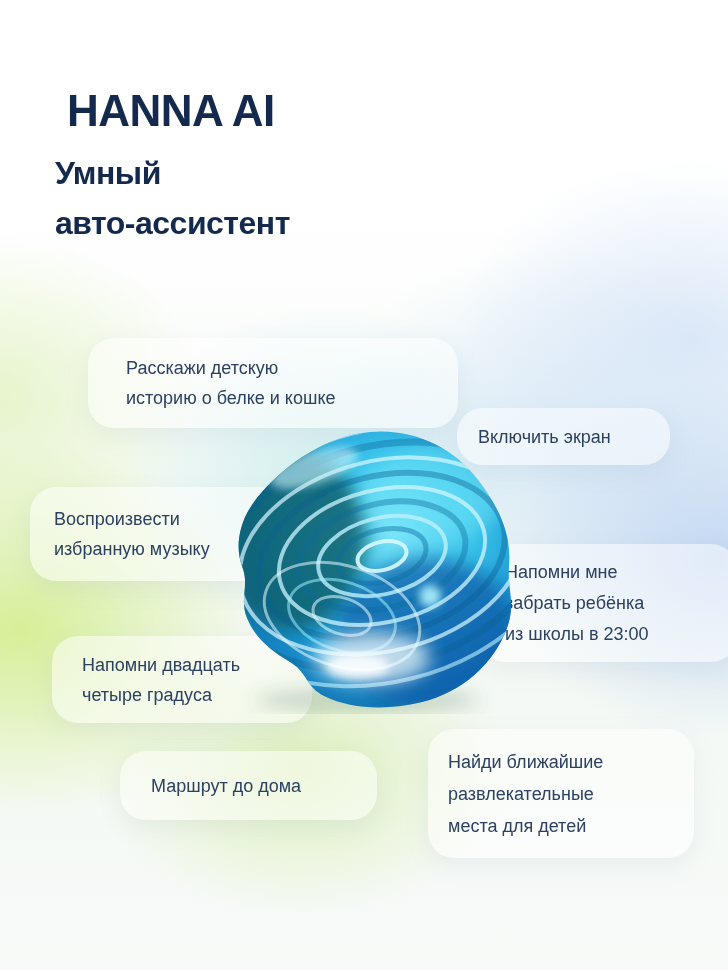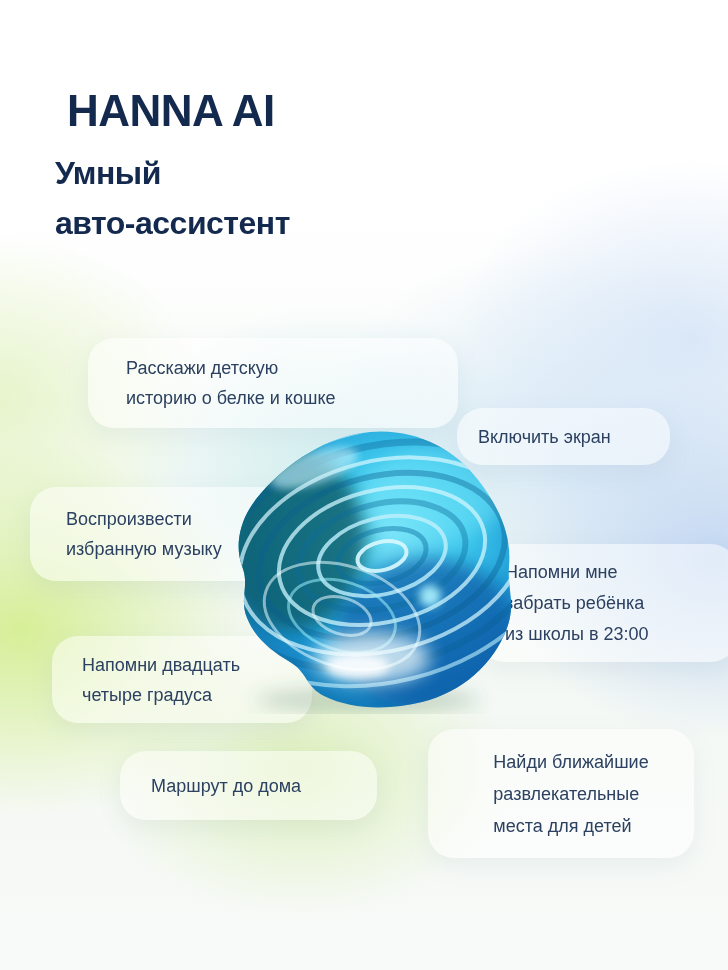--- a/index.html
+++ b/index.html
@@ -40,26 +40,26 @@
     border-radius:26px;
     background:rgba(255,255,255,0.50);
     box-shadow:0 8px 24px rgba(110,140,165,0.10);
   }
   .bubble span{
     white-space:pre-line;
     font-size:18px;line-height:30px;font-weight:500;color:#2c4161;
   }
   .b1{left:88px; top:338px; width:332px;height:90px; padding-left:38px;}
   .b2{left:457px;top:396px; width:192px;height:57px; padding-left:21px;margin-top:12px;}
-  .b3{left:30px; top:487px; width:232px;height:94px; padding-left:36px;}
+  .b3{left:30px; top:487px; width:232px;height:94px; padding-left:24px;}
   .b4{left:479px;top:544px; width:232px;height:118px;padding-left:26px;}
   .b4 span{line-height:31px;}
   .b5{left:52px; top:636px; width:230px;height:87px; padding-left:30px;}
   .b6{left:120px;top:751px; width:226px;height:69px; padding-left:31px;}
-  .b7{left:428px;top:729px; width:246px;height:129px;padding-left:20px;justify-content:center;}
+  .b7{left:428px;top:729px; width:246px;height:129px;padding-left:20px;}
   .b7 span{line-height:32px;}
 
   .orb{
     position:absolute;left:222px;top:426px;width:296px;height:288px;z-index:3;
   }
   .orb svg{display:block;width:100%;height:100%;}
 </style>
 </head>
 <body>
 

